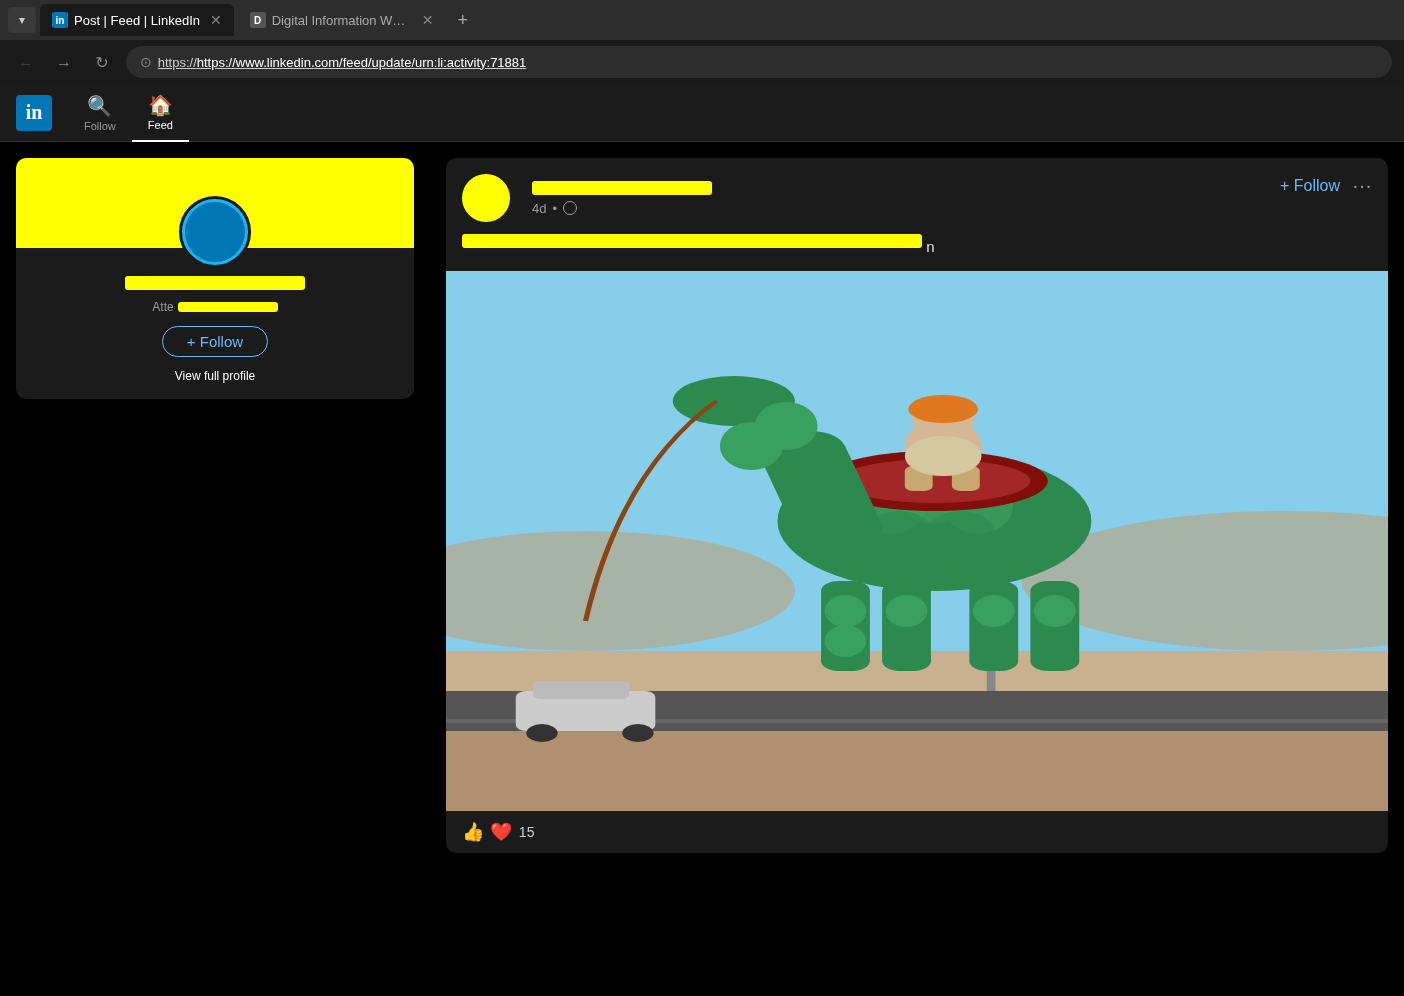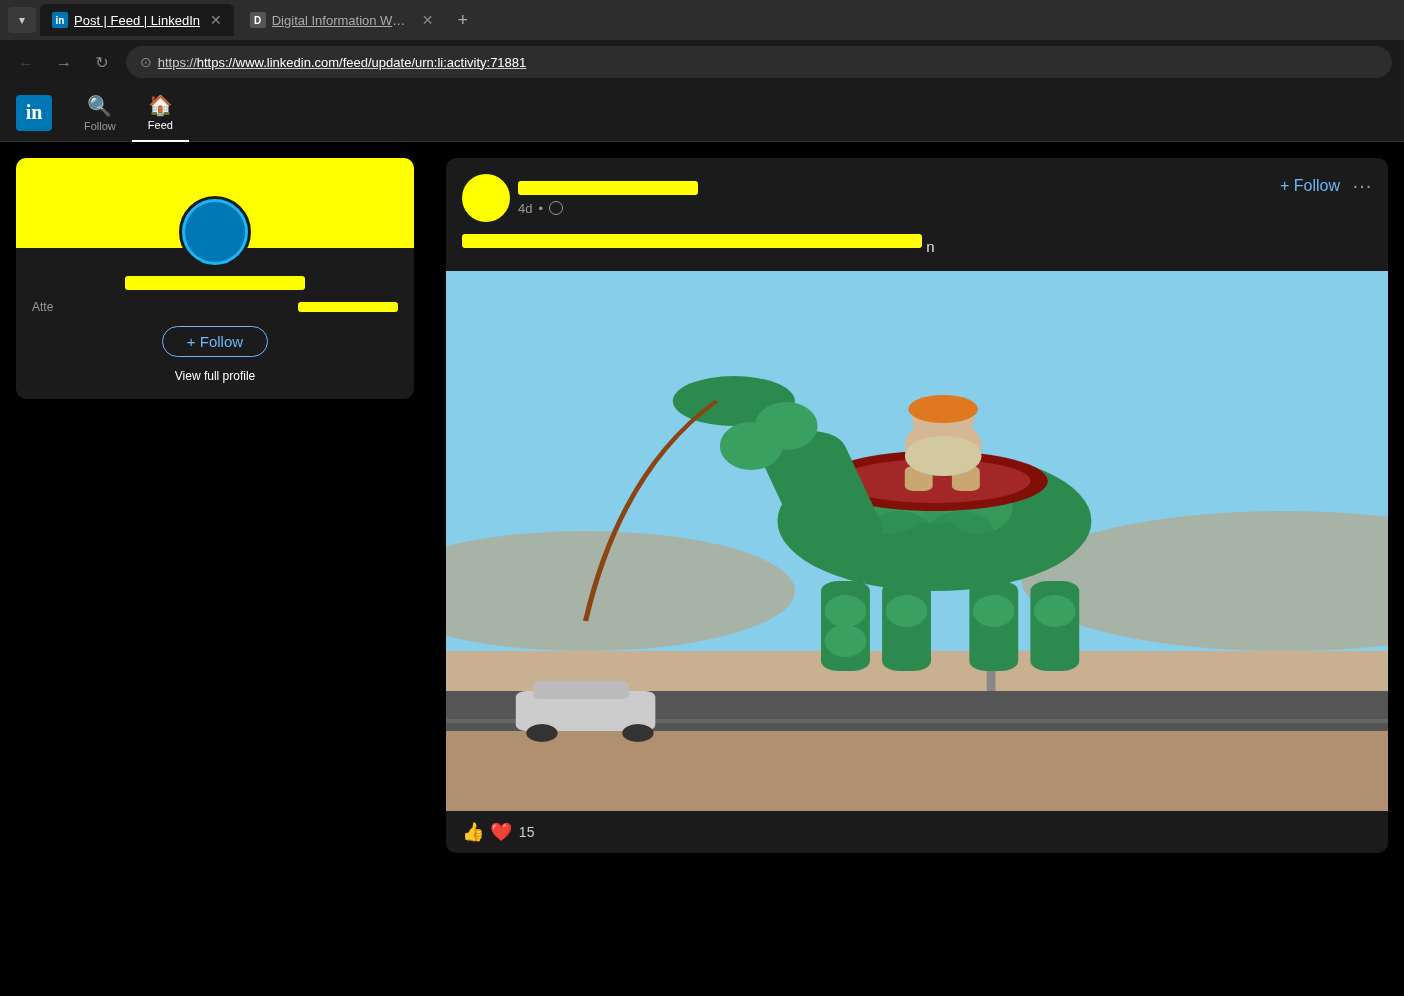--- a/index.html
+++ b/index.html
@@ -10,21 +10,21 @@
     
     
     .tab-bar { display: flex; align-items: center; background: #2d2d2d; height: 40px; padding: 0 8px; gap: 4px; }
     .tab-dropdown { background: #3a3a3a; border: none; color: #ccc; width: 28px; height: 26px; border-radius: 4px; cursor: pointer; display: flex; align-items: center; justify-content: center; font-size: 12px; }
     .tab { display: flex; align-items: center; gap: 6px; padding: 0 12px; height: 32px; border-radius: 6px 6px 0 0; font-size: 13px; cursor: pointer; max-width: 220px; }
     .tab.active { background: #1a1a1a; color: #fff; }
     .tab.inactive { background: #2d2d2d; color: #aaa; }
     .tab-favicon { width: 16px; height: 16px; display: flex; align-items: center; justify-content: center; font-size: 11px; font-weight: bold; }
     .tab-favicon.linkedin { background: #0077b5; color: #fff; border-radius: 2px; font-size: 10px; }
     .tab-favicon.d-favicon { background: #555; color: #fff; border-radius: 2px; font-size: 10px; }
-    .tab-label { white-space: nowrap; overflow: hidden; text-overflow: ellipsis; max-width: 140px; text-decoration: underline; }
+    .tab-label { white-space: nowrap; overflow: hidden; text-overflow: ellipsis; max-width: 140px; }
     .tab-close { color: #888; font-size: 14px; cursor: pointer; margin-left: 4px; }
     .new-tab { background: none; border: none; color: #aaa; font-size: 18px; cursor: pointer; padding: 0 8px; }
 
     
     .address-bar { display: flex; align-items: center; background: #1a1a1a; padding: 6px 12px; gap: 10px; height: 44px; }
     .nav-btn { background: none; border: none; color: #888; font-size: 16px; cursor: pointer; width: 28px; height: 28px; display: flex; align-items: center; justify-content: center; border-radius: 50%; }
     .nav-btn.disabled { color: #444; cursor: default; }
     .url-bar { flex: 1; background: #2d2d2d; border-radius: 20px; display: flex; align-items: center; padding: 0 14px; height: 32px; }
     .url-text { color: #ccc; font-size: 13px; text-decoration: underline; }
     .url-highlight { color: #fff; }
@@ -41,30 +41,30 @@
     .page-content { display: flex; background: #000; height: calc(996px - 40px - 44px - 58px); }
 
     
     .left-sidebar { width: 430px; padding: 16px; flex-shrink: 0; }
     .profile-card { background: #1b1b1b; border-radius: 10px; overflow: hidden; }
     .profile-cover { height: 90px; background: #ffff00; position: relative; }
     .profile-avatar { width: 72px; height: 72px; border-radius: 50%; background: #1bb5f5; position: absolute; bottom: -20px; left: 50%; transform: translateX(-50%); border: 3px solid #1b1b1b; display: flex; align-items: center; justify-content: center; }
     .profile-avatar-inner { width: 60px; height: 60px; border-radius: 50%; background: #0077b5; }
     .profile-body { padding: 28px 16px 16px; text-align: center; }
     .profile-name-bar { height: 14px; background: #ffff00; border-radius: 3px; width: 180px; margin: 0 auto 10px; }
-    .profile-att { color: #999; font-size: 12px; margin-bottom: 4px; display: flex; align-items: center; justify-content: space-between; gap: 4px; }
+    .profile-att { color: #999; font-size: 12px; margin-bottom: 4px; display: flex; align-items: center; justify-content: center; gap: 4px; }
     .profile-att-bar { height: 10px; background: #ffff00; border-radius: 3px; width: 100px; display: inline-block; }
     .profile-follow-btn { border: 1.5px solid #70b5f9; color: #70b5f9; background: transparent; border-radius: 20px; padding: 6px 24px; font-size: 15px; cursor: pointer; margin: 12px auto; display: block; }
     .view-profile { color: #fff; font-size: 12px; font-weight: normal; display: block; text-align: center; margin-top: 8px; cursor: pointer; }
 
     
     .main-feed { flex: 1; padding: 16px; overflow-y: auto; }
     .post-card { background: #1b1b1b; border-radius: 10px; overflow: hidden; color: #fff; }
     .post-header { display: flex; align-items: flex-start; padding: 16px 16px 8px; justify-content: space-between; }
-    .post-author { display: flex; align-items: center; gap: 8px; }
+    .post-author { display: flex; align-items: center; gap: 22px; }
     .author-avatar { width: 48px; height: 48px; border-radius: 50%; background: #ffff00; flex-shrink: 0; }
     .author-info { display: flex; flex-direction: column; }
     .author-name-bar { height: 14px; background: #ffff00; border-radius: 3px; width: 180px; margin-bottom: 6px; }
     .post-meta { display: flex; align-items: center; gap: 6px; color: #999; font-size: 13px; }
     .post-header-actions { display: flex; align-items: center; gap: 12px; }
     .follow-btn { display: flex; align-items: center; gap: 4px; color: #70b5f9; font-size: 16px; cursor: pointer; background: none; border: none; }
     .more-btn { color: #999; font-size: 20px; cursor: pointer; background: none; border: none; }
     .post-text { padding: 4px 16px 12px; font-size: 15px; color: #e0e0e0; line-height: 1.5; }
     .post-text-redacted { display: inline-block; height: 14px; background: #ffff00; border-radius: 3px; width: 460px; margin-bottom: 4px; }
     .post-image { width: 100%; }

